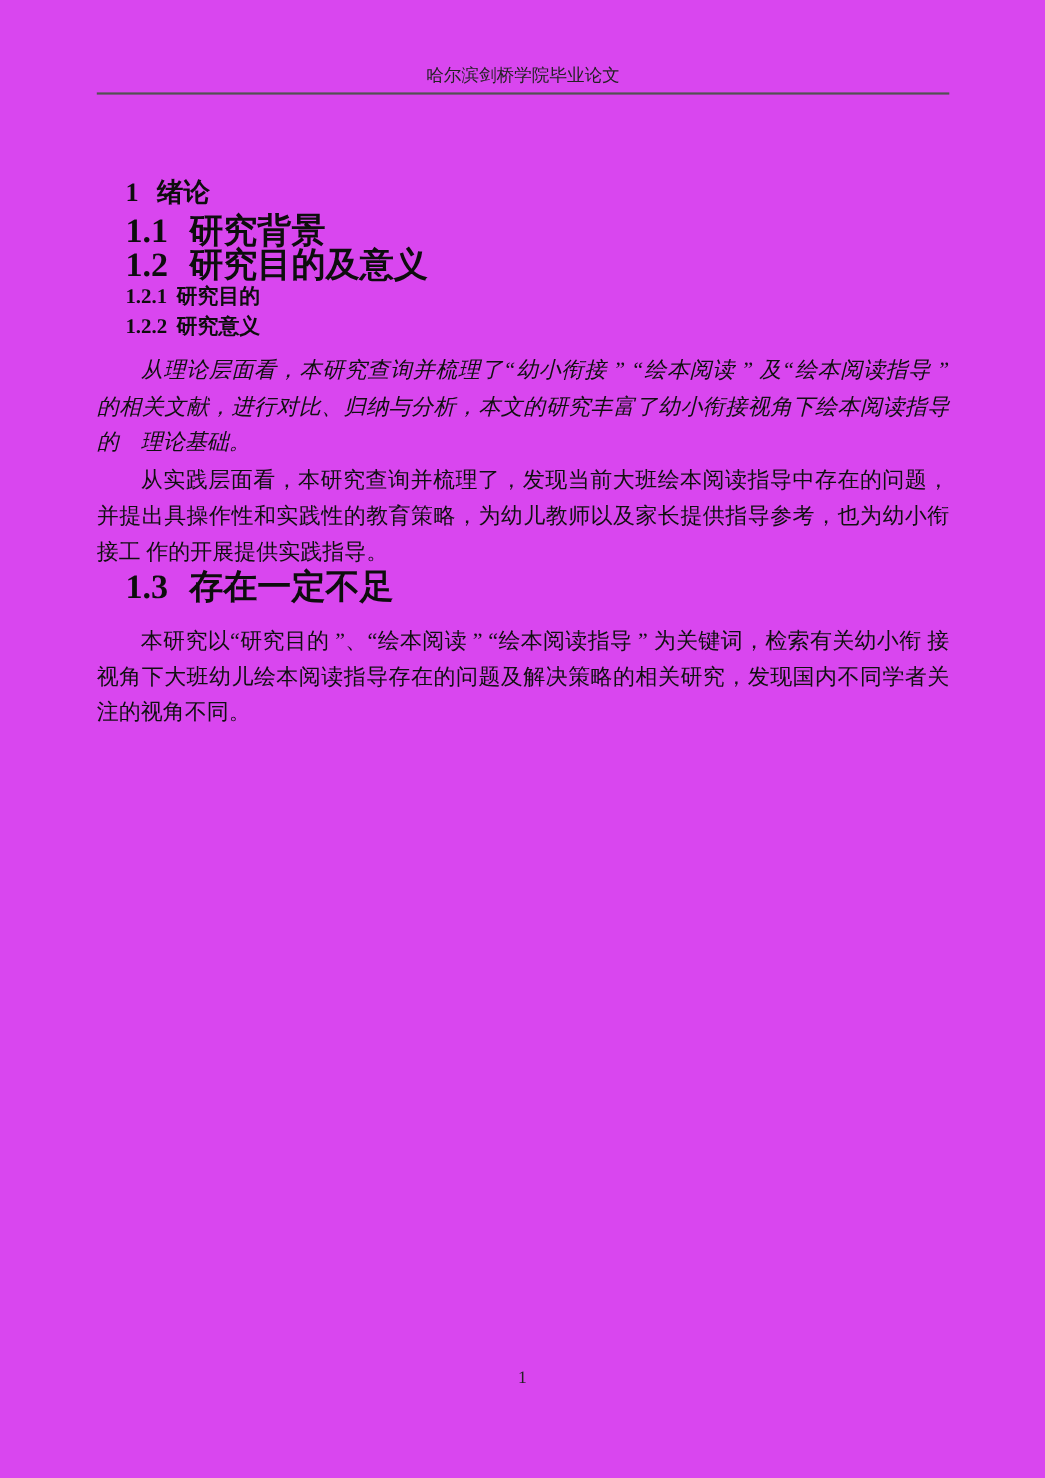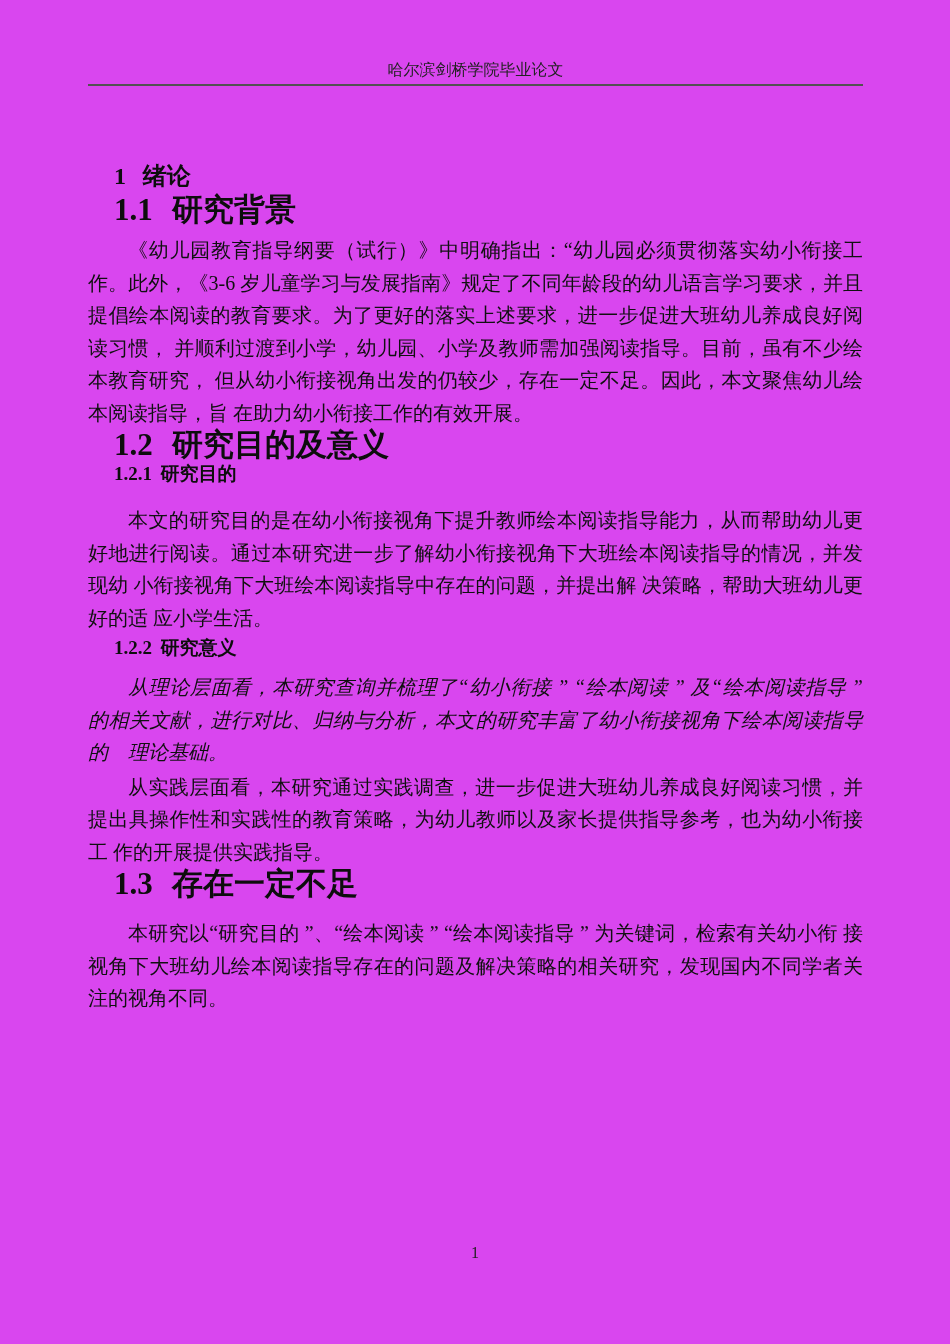--- a/index.html
+++ b/index.html
@@ -112,39 +112,37 @@
   <main class="content">
 
     <h1 class="chapter">
       <span class="h-num">1</span><span class="h-zh">绪论</span>
     </h1>
 
     <h2 class="sec mt-h2-first">
       <span class="h-num">1.1</span><span class="h-zh">研究背景</span>
     </h2>
 
-    <p class="para mt-p1">《幼儿园教育指导纲要（试行）》中明确指出：“幼儿园必须贯彻落实幼小衔接工作。此外，《3-6 岁儿童学习与发展指南》规定了不同年龄段的幼儿语言学习要求，并且提倡绘本阅读的教育要求。为了更好的落实上述要求，进一步促进大班幼儿养成良好阅读习惯， 并顺利过渡到小学，幼儿园、小学及教师需加强阅读指导。目前，虽有不少绘本教育研究， 但从幼小衔接视角出发的仍较少，存在一定不足。因此，本文聚焦幼儿绘本阅读指导，旨 在助力幼小衔接工作的有效开展。</p>
 
     <h2 class="sec mt-h2-12">
       <span class="h-num">1.2</span><span class="h-zh">研究目的及意义</span>
     </h2>
 
     <h3 class="subsec mt-h3-121">
       <span class="h-num">1.2.1</span><span class="h-zh">研究目的</span>
     </h3>
 
-    <p class="para mt-p2">本文的研究目的是在幼小衔接视角下提升教师绘本阅读指导能力，从而帮助幼儿更好地进行阅读。通过本研究进一步了解幼小衔接视角下大班绘本阅读指导的情况，并发现幼 小衔接视角下大班绘本阅读指导中存在的问题，并提出解 决策略，帮助大班幼儿更好的适 应小学生活。</p>
 
     <h3 class="subsec mt-h3-122">
       <span class="h-num">1.2.2</span><span class="h-zh">研究意义</span>
     </h3>
 
     <p class="para mt-p3">从理论层面看，本研究查询并梳理了“幼小衔接 ” “绘本阅读 ” 及“绘本阅读指导 ” 的相关文献，进行对比、归纳与分析，本文的研究丰富了幼小衔接视角下绘本阅读指导的　理论基础。</p>
 
-    <p class="para mt-p4">从实践层面看，本研究通过实践调查，进一步促进大班幼儿养成良好阅读习惯，并提出具操作性和实践性的教育策略，为幼儿教师以及家长提供指导参考，也为幼小衔接工 作的开展提供实践指导。</p>
+    <p class="para mt-p4">从实践层面看，本研究查询并梳理了，发现当前大班绘本阅读指导中存在的问题，并提出具操作性和实践性的教育策略，为幼儿教师以及家长提供指导参考，也为幼小衔接工 作的开展提供实践指导。</p>
 
     <h2 class="sec mt-h2-13">
       <span class="h-num">1.3</span><span class="h-zh">存在一定不足</span>
     </h2>
 
 
     <p class="para mt-p5">本研究以“研究目的 ”、“绘本阅读 ” “绘本阅读指导 ” 为关键词，检索有关幼小衔 接视角下大班幼儿绘本阅读指导存在的问题及解决策略的相关研究，发现国内不同学者关 注的视角不同。</p>
 
   </main>
 

